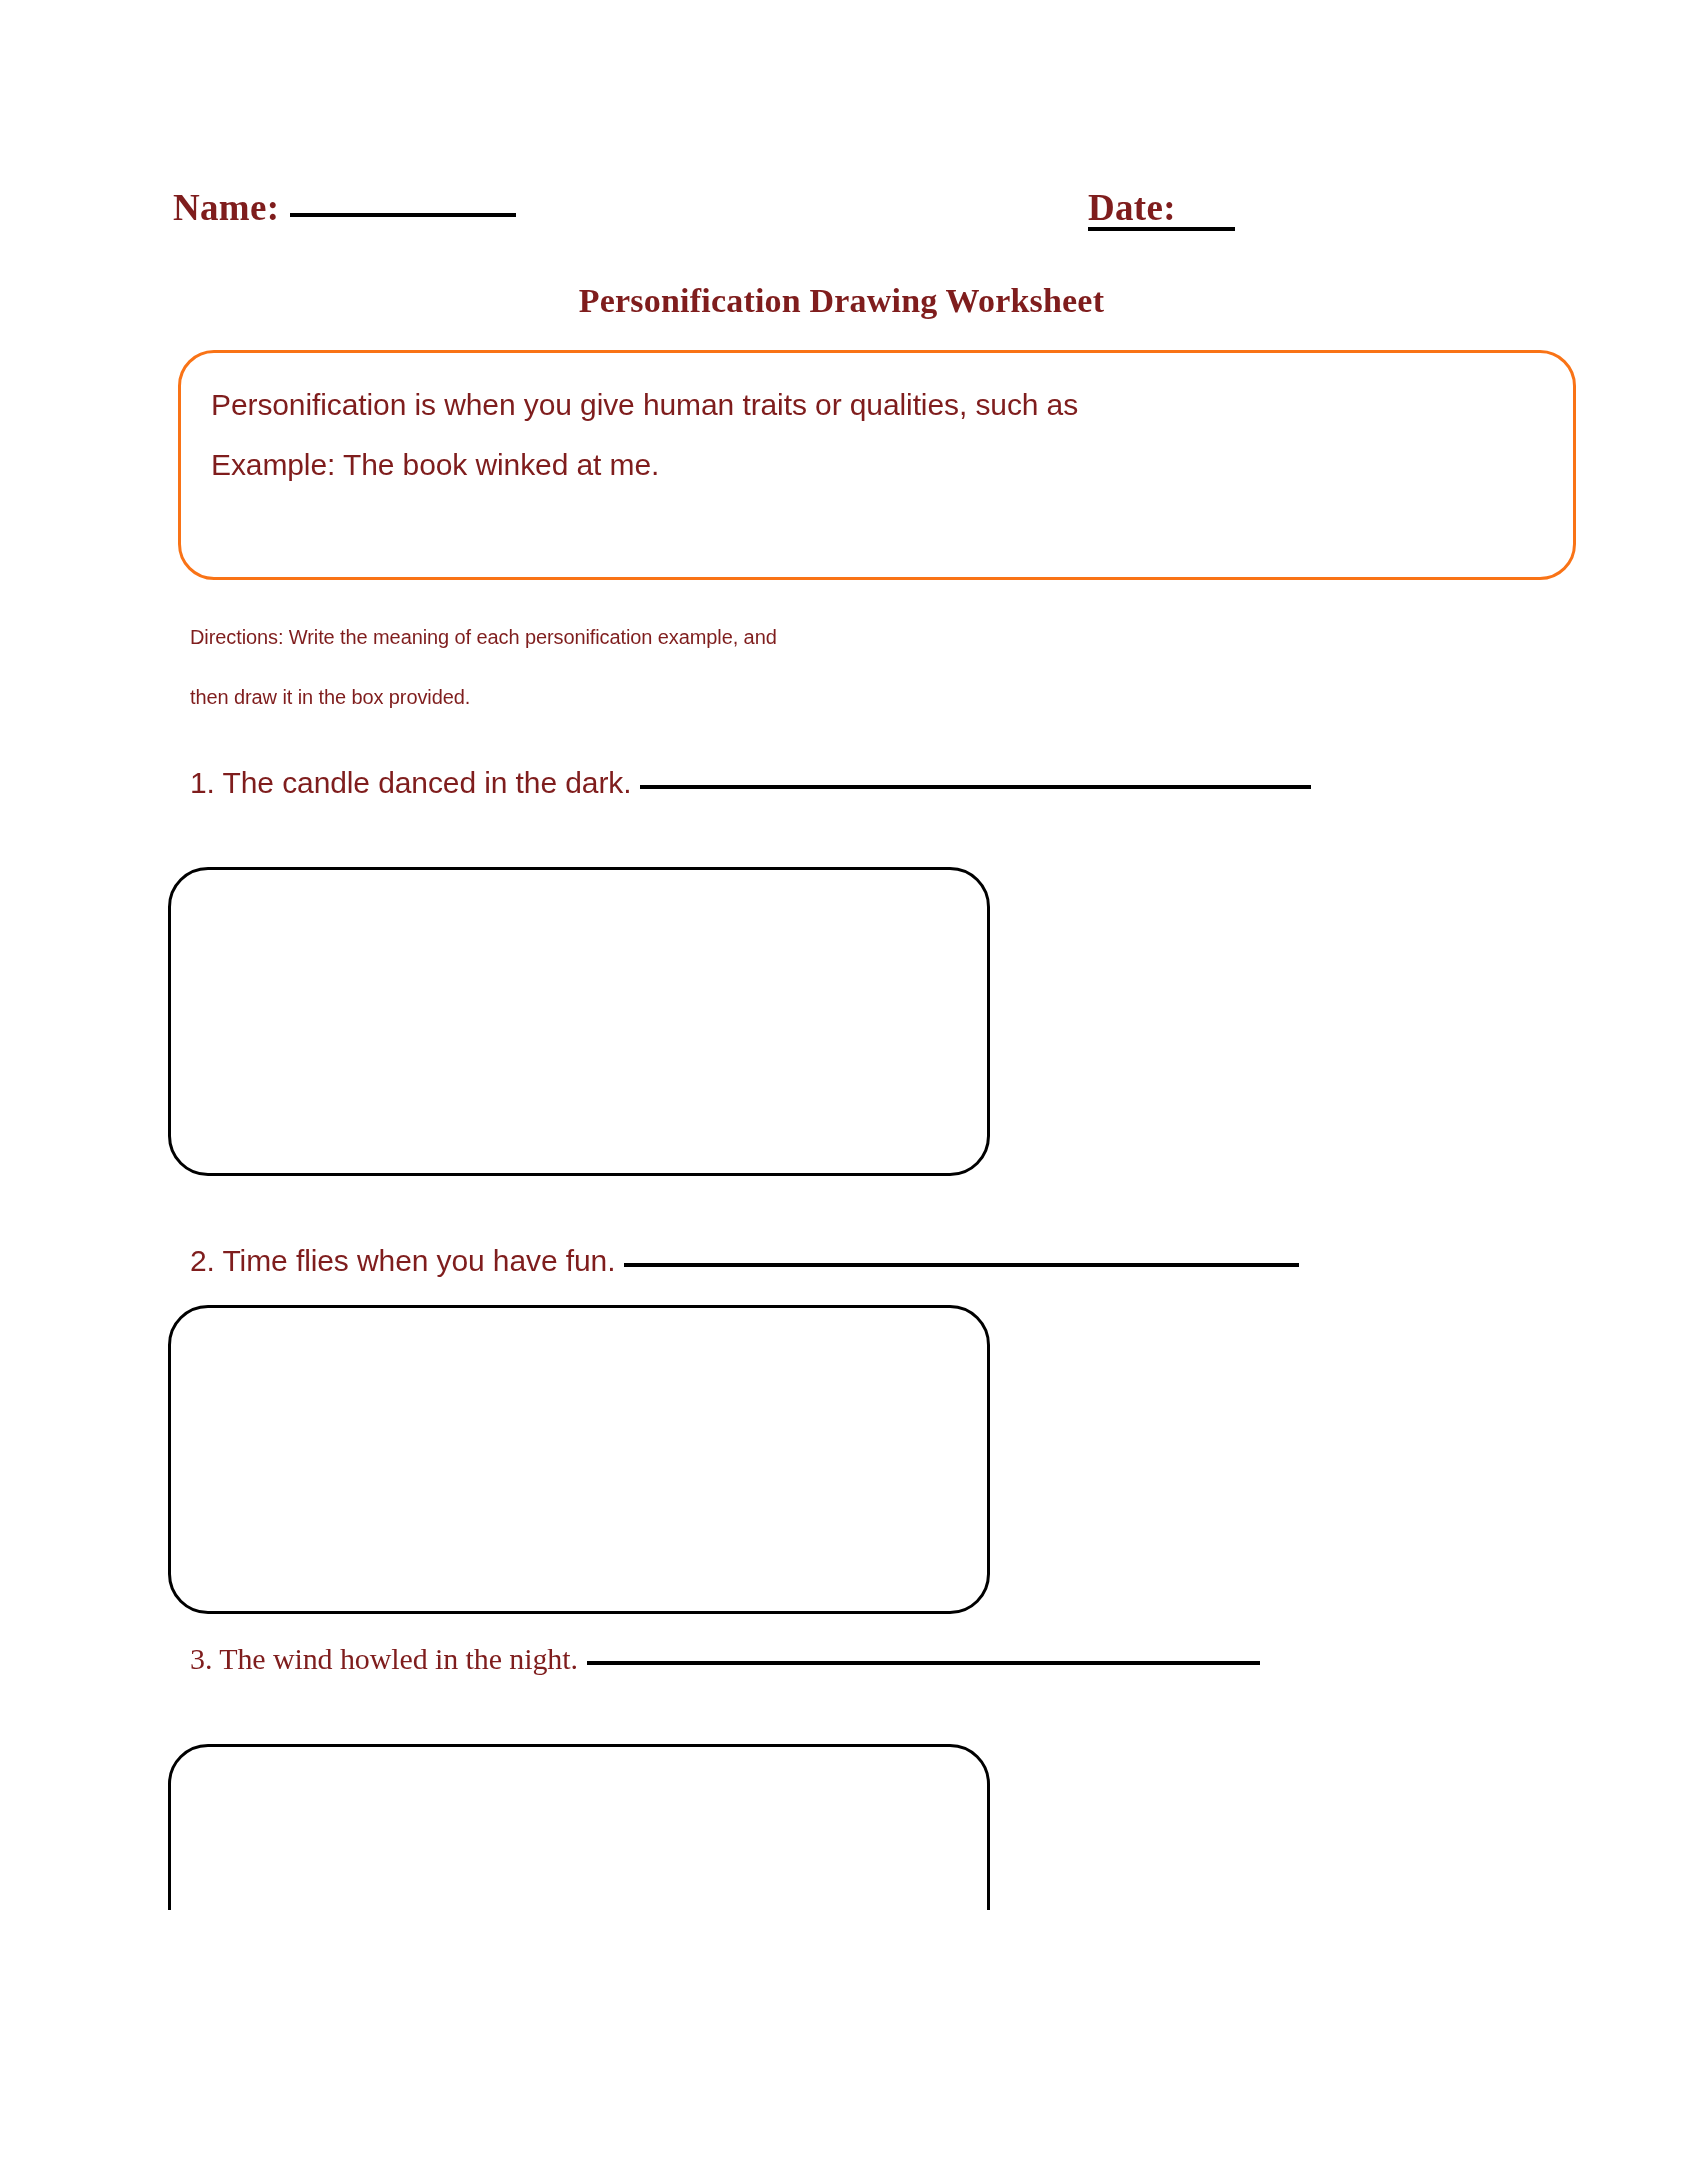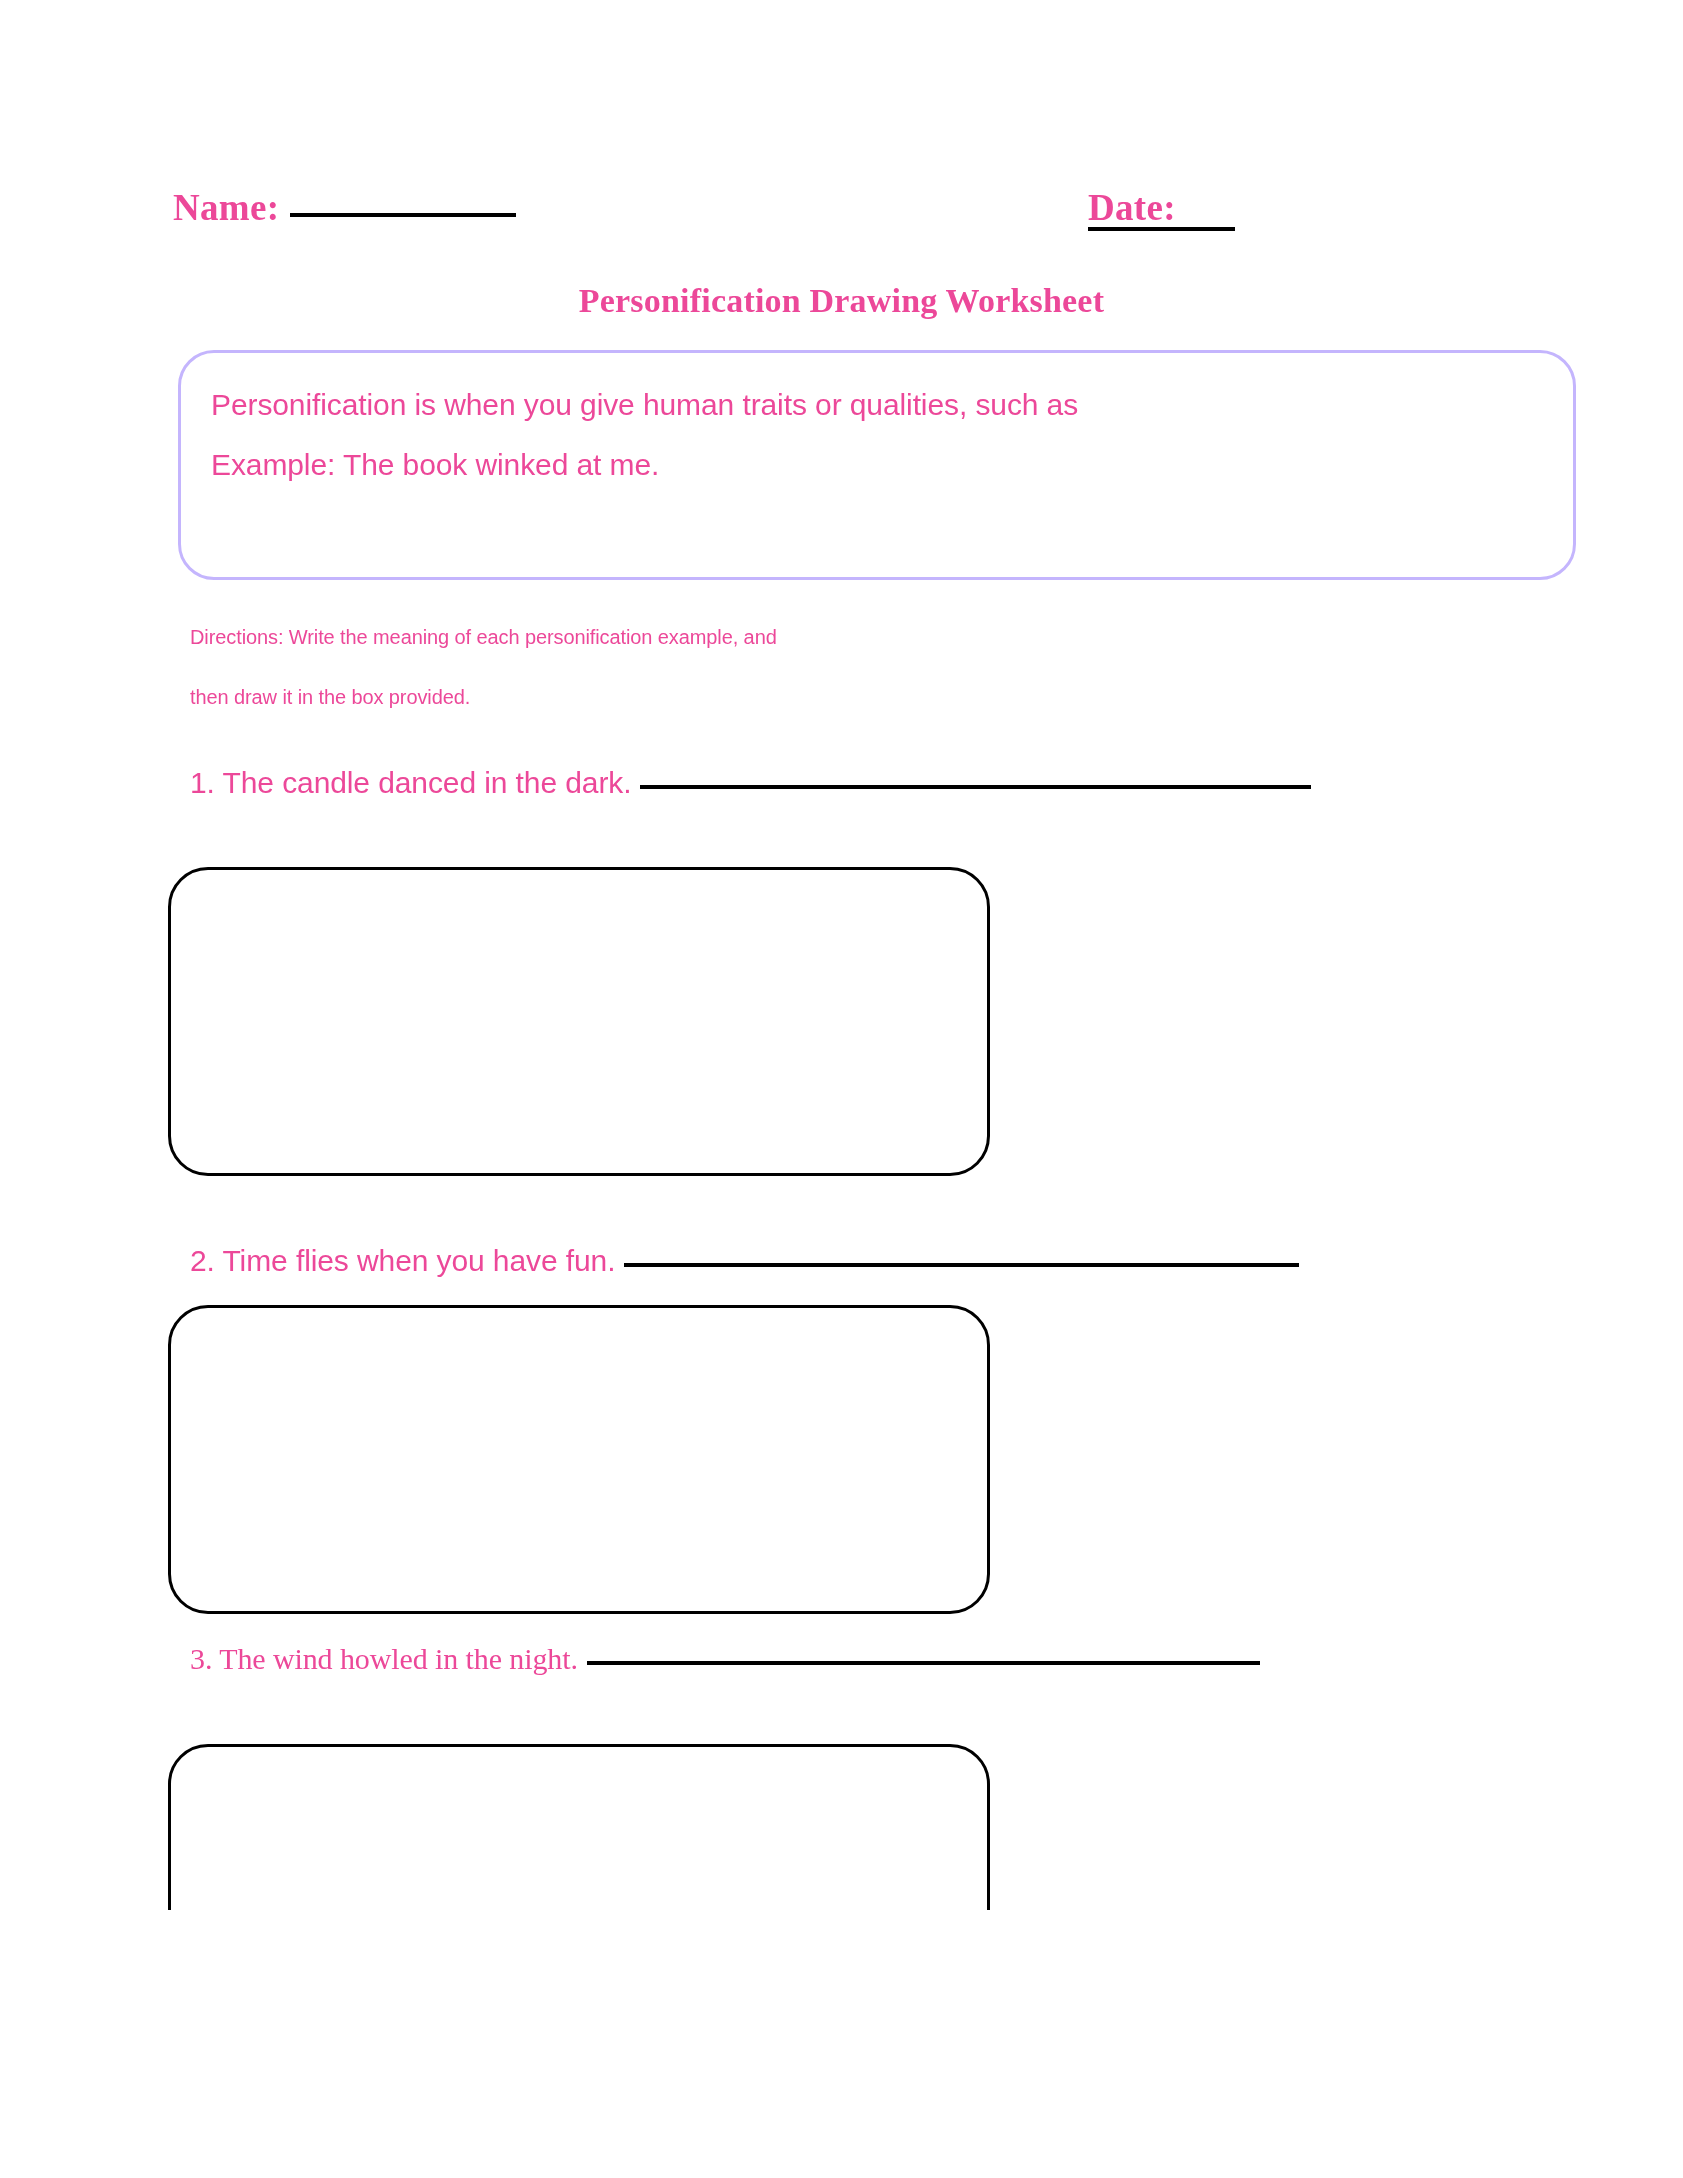--- a/index.html
+++ b/index.html
@@ -7,21 +7,21 @@
     padding: 0;
     background: #ffffff;
   }
   #page {
     position: relative;
     width: 1683px;
     height: 1910px;
     background: #ffffff;
     overflow: hidden;
     font-family: "Liberation Sans", sans-serif;
-    color: #ec4899;
+    color: #7f1d1d;
   }
 
   
   .header-row {
     position: absolute;
     left: 173px;
     top: 186px;
     width: 1346px;
     height: 59px;
   }
@@ -73,21 +73,21 @@
   }
 
   
   .definition-box {
     position: absolute;
     left: 178px;
     top: 350px;
     width: 1398px;
     height: 230px;
     box-sizing: border-box;
-    border: 3px solid #c4b5fd;
+    border: 3px solid #f97316;
     border-radius: 36px;
     background: #fff;
   }
   .definition-text {
     position: absolute;
     left: 30px;
     top: 22px;
     right: 24px;
     font-size: 30px;
     line-height: 60px;

